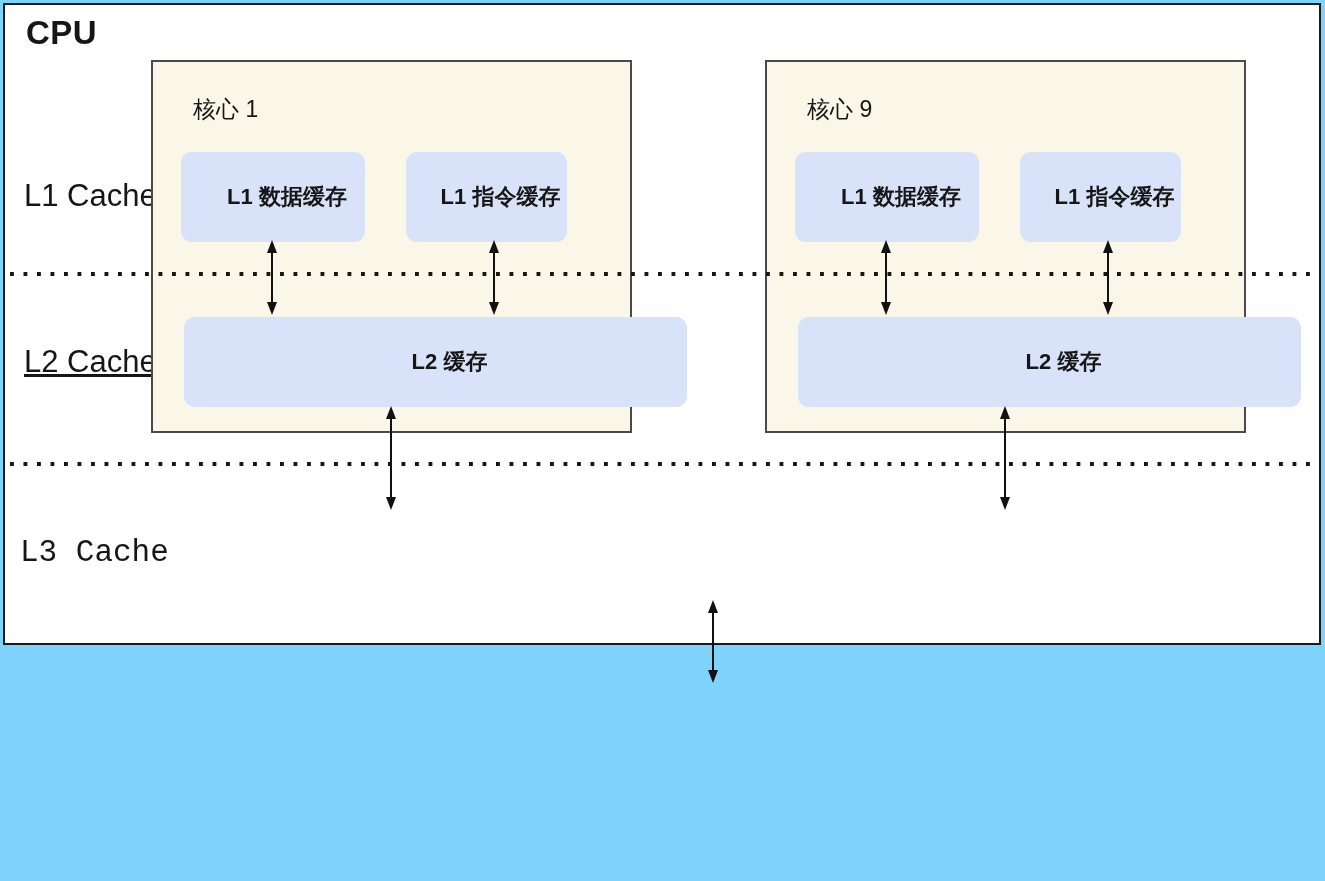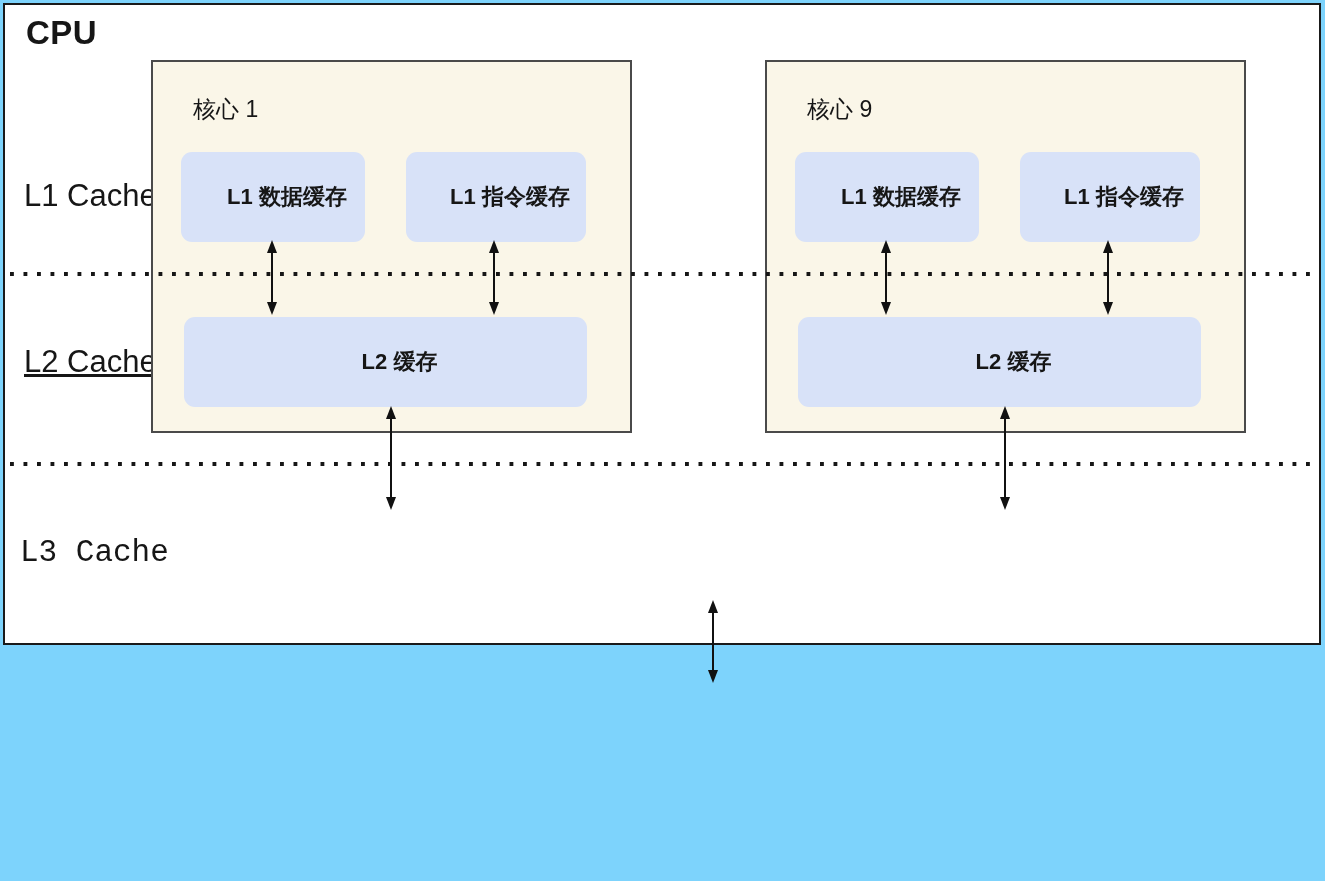--- a/index.html
+++ b/index.html
@@ -47,22 +47,22 @@
   .core.two{left:765px;}
   .core-name{
     position:absolute;left:40px;top:32px;font-size:23px;color:var(--text);white-space:nowrap;
   }
   .cache-box{
     position:absolute;background:var(--cache-fill);border-radius:11px;
     display:flex;align-items:center;justify-content:center;
     font-size:22px;font-weight:700;color:var(--text);white-space:nowrap;padding-left:28px;
   }
   .l1d{left:28px;top:90px;width:184px;height:90px;}
-  .l1i{left:253px;top:90px;width:180px;height:90px;}
-  .l2c{left:31px;top:255px;width:403px;height:90px;}
+  .l1i{left:253px;top:90px;width:161px;height:90px;}
+  .l2c{left:31px;top:255px;width:503px;height:90px;}
 
   .l3-box{
     position:absolute;left:152px;top:510px;width:1123px;height:90px;z-index:2;
     background:var(--cache-fill);border-radius:13px;
     display:flex;align-items:center;justify-content:center;
     font-size:22px;font-weight:700;color:var(--text);
   }
   .memory-box{
     position:absolute;left:150px;top:683px;width:1127px;height:193px;
     background:var(--memory-fill);border-radius:26px;

